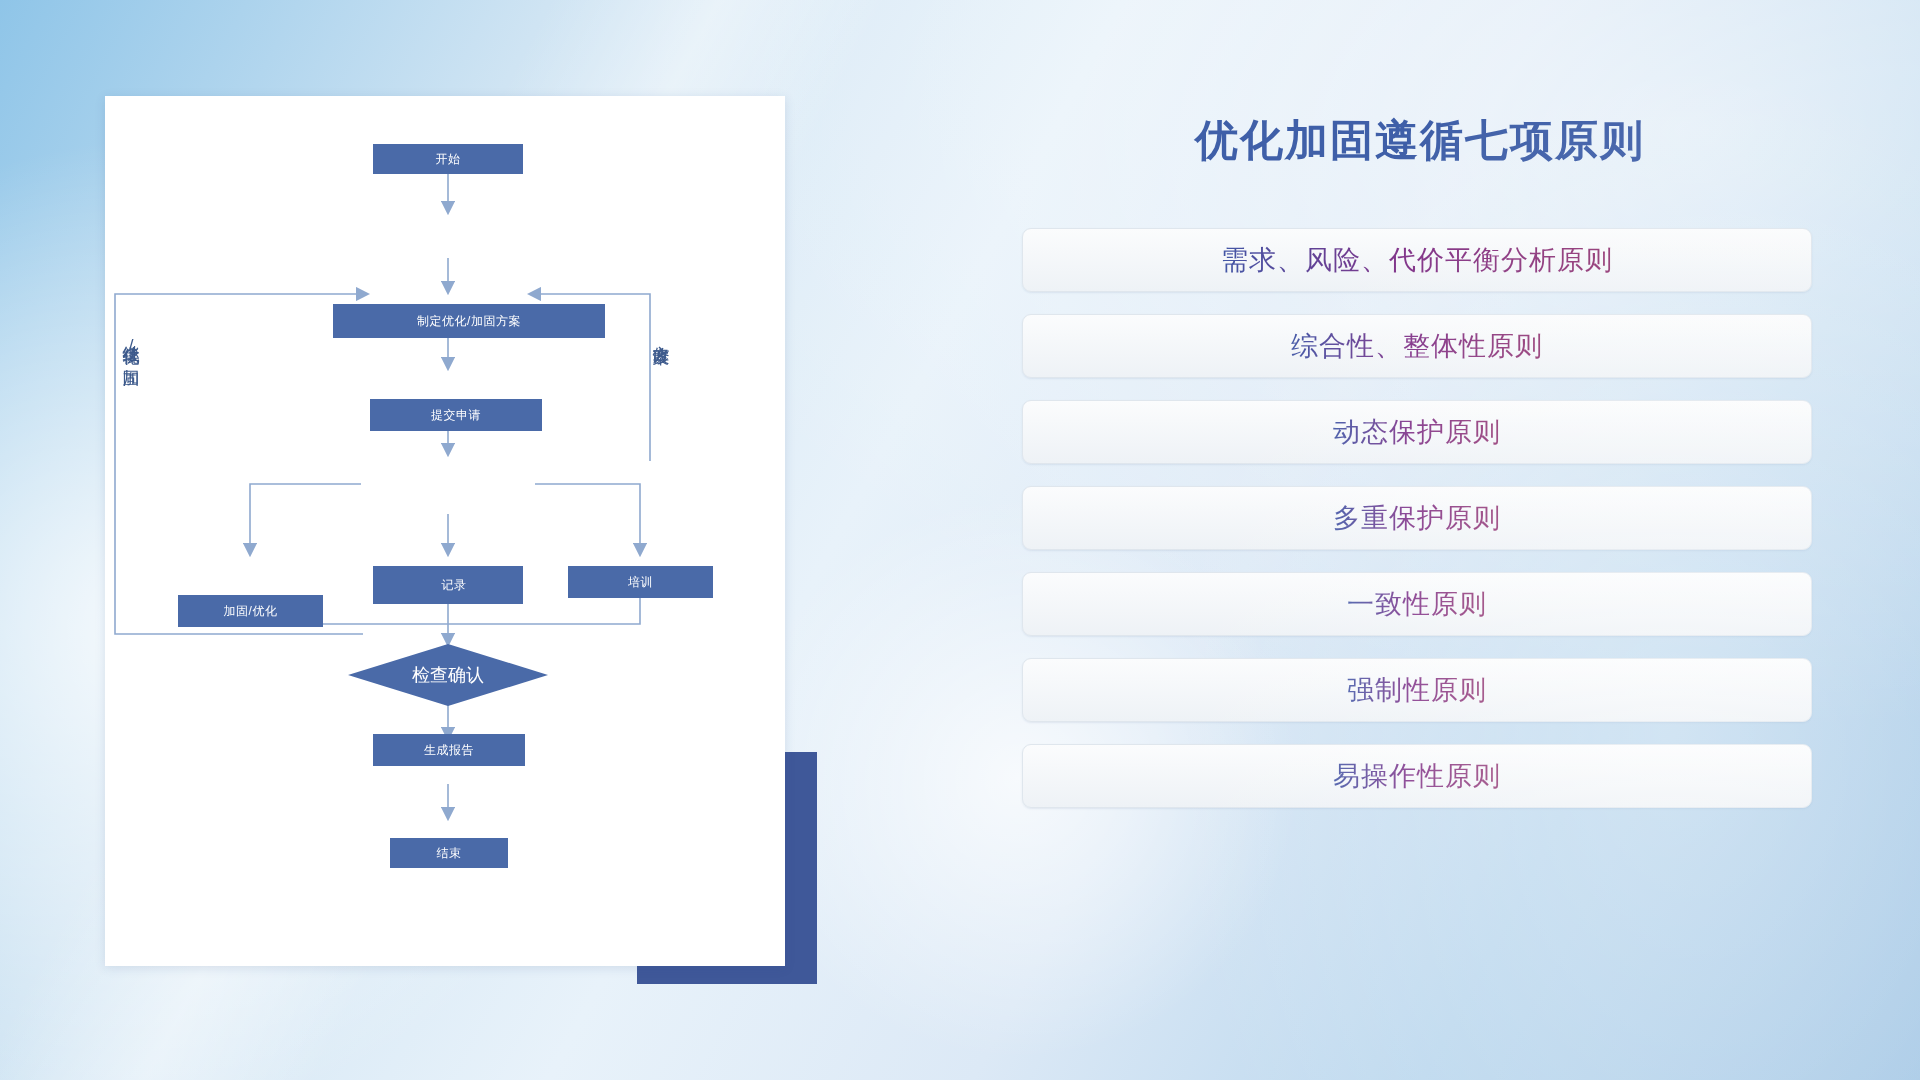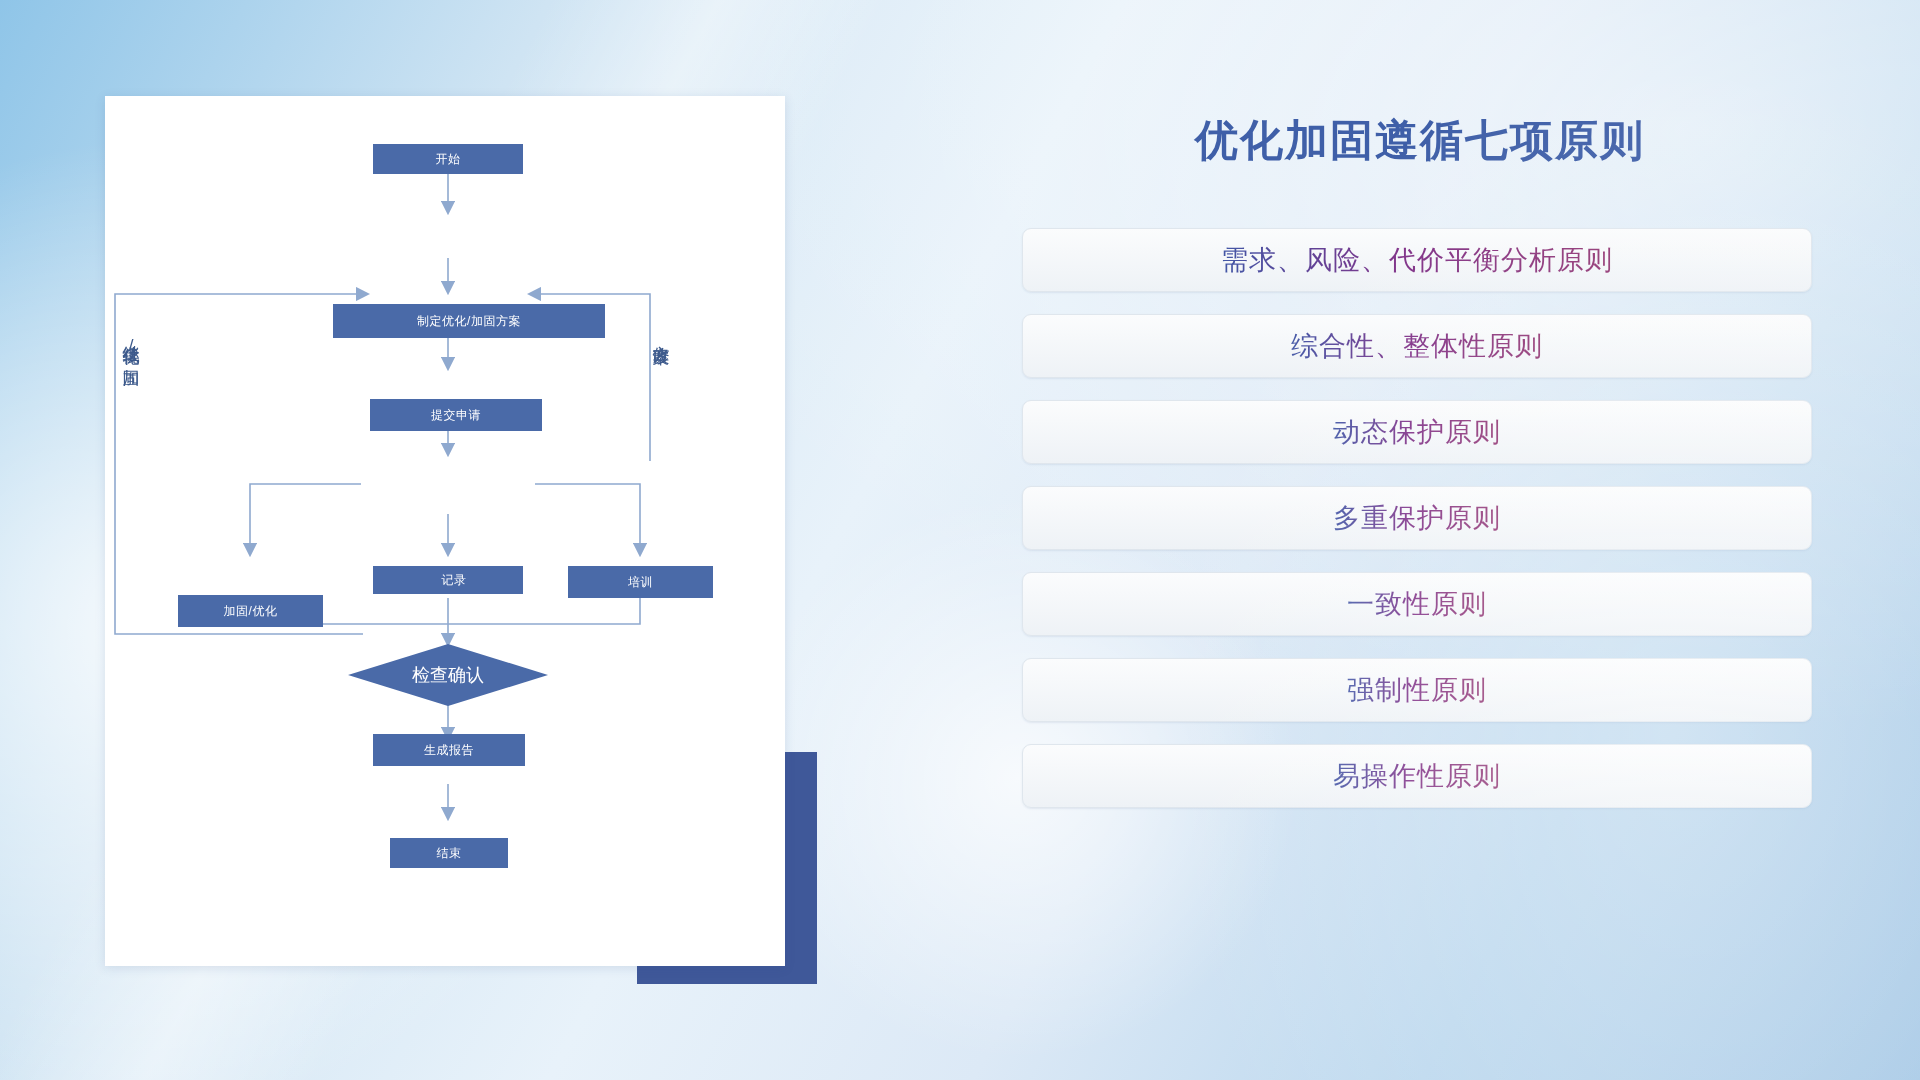--- a/index.html
+++ b/index.html
@@ -208,21 +208,21 @@
     <div class="node" style="left:268px; top:48px; width:150px; height:30px;">开始</div>
 
 
     <div class="node" style="left:228px; top:208px; width:272px; height:34px;">制定优化/加固方案</div>
 
     <div class="node" style="left:265px; top:284px; width:172px; height:32px;margin-top:19px;">提交申请</div>
 
 
     <div class="node" style="left:73px; top:470px; width:145px; height:32px;margin-top:29px;">加固/优化</div>
 
-    <div class="node" style="left:268px; top:470px; width:150px; height:28px;padding-left:12px;">记录</div>
+    <div class="node" style="left:268px; top:470px; width:150px; height:38px;padding-left:12px;">记录</div>
 
     <div class="node" style="left:463px; top:470px; width:145px; height:32px;">培训</div>
 
     <div class="diamond-wrap" style="left:243px; top:548px; width:200px; height:62px;">
       <div class="dshape"></div>
       <div class="dlabel">检查确认</div>
     </div>
 
     <div class="node" style="left:268px; top:638px; width:152px; height:32px;">生成报告</div>
 

